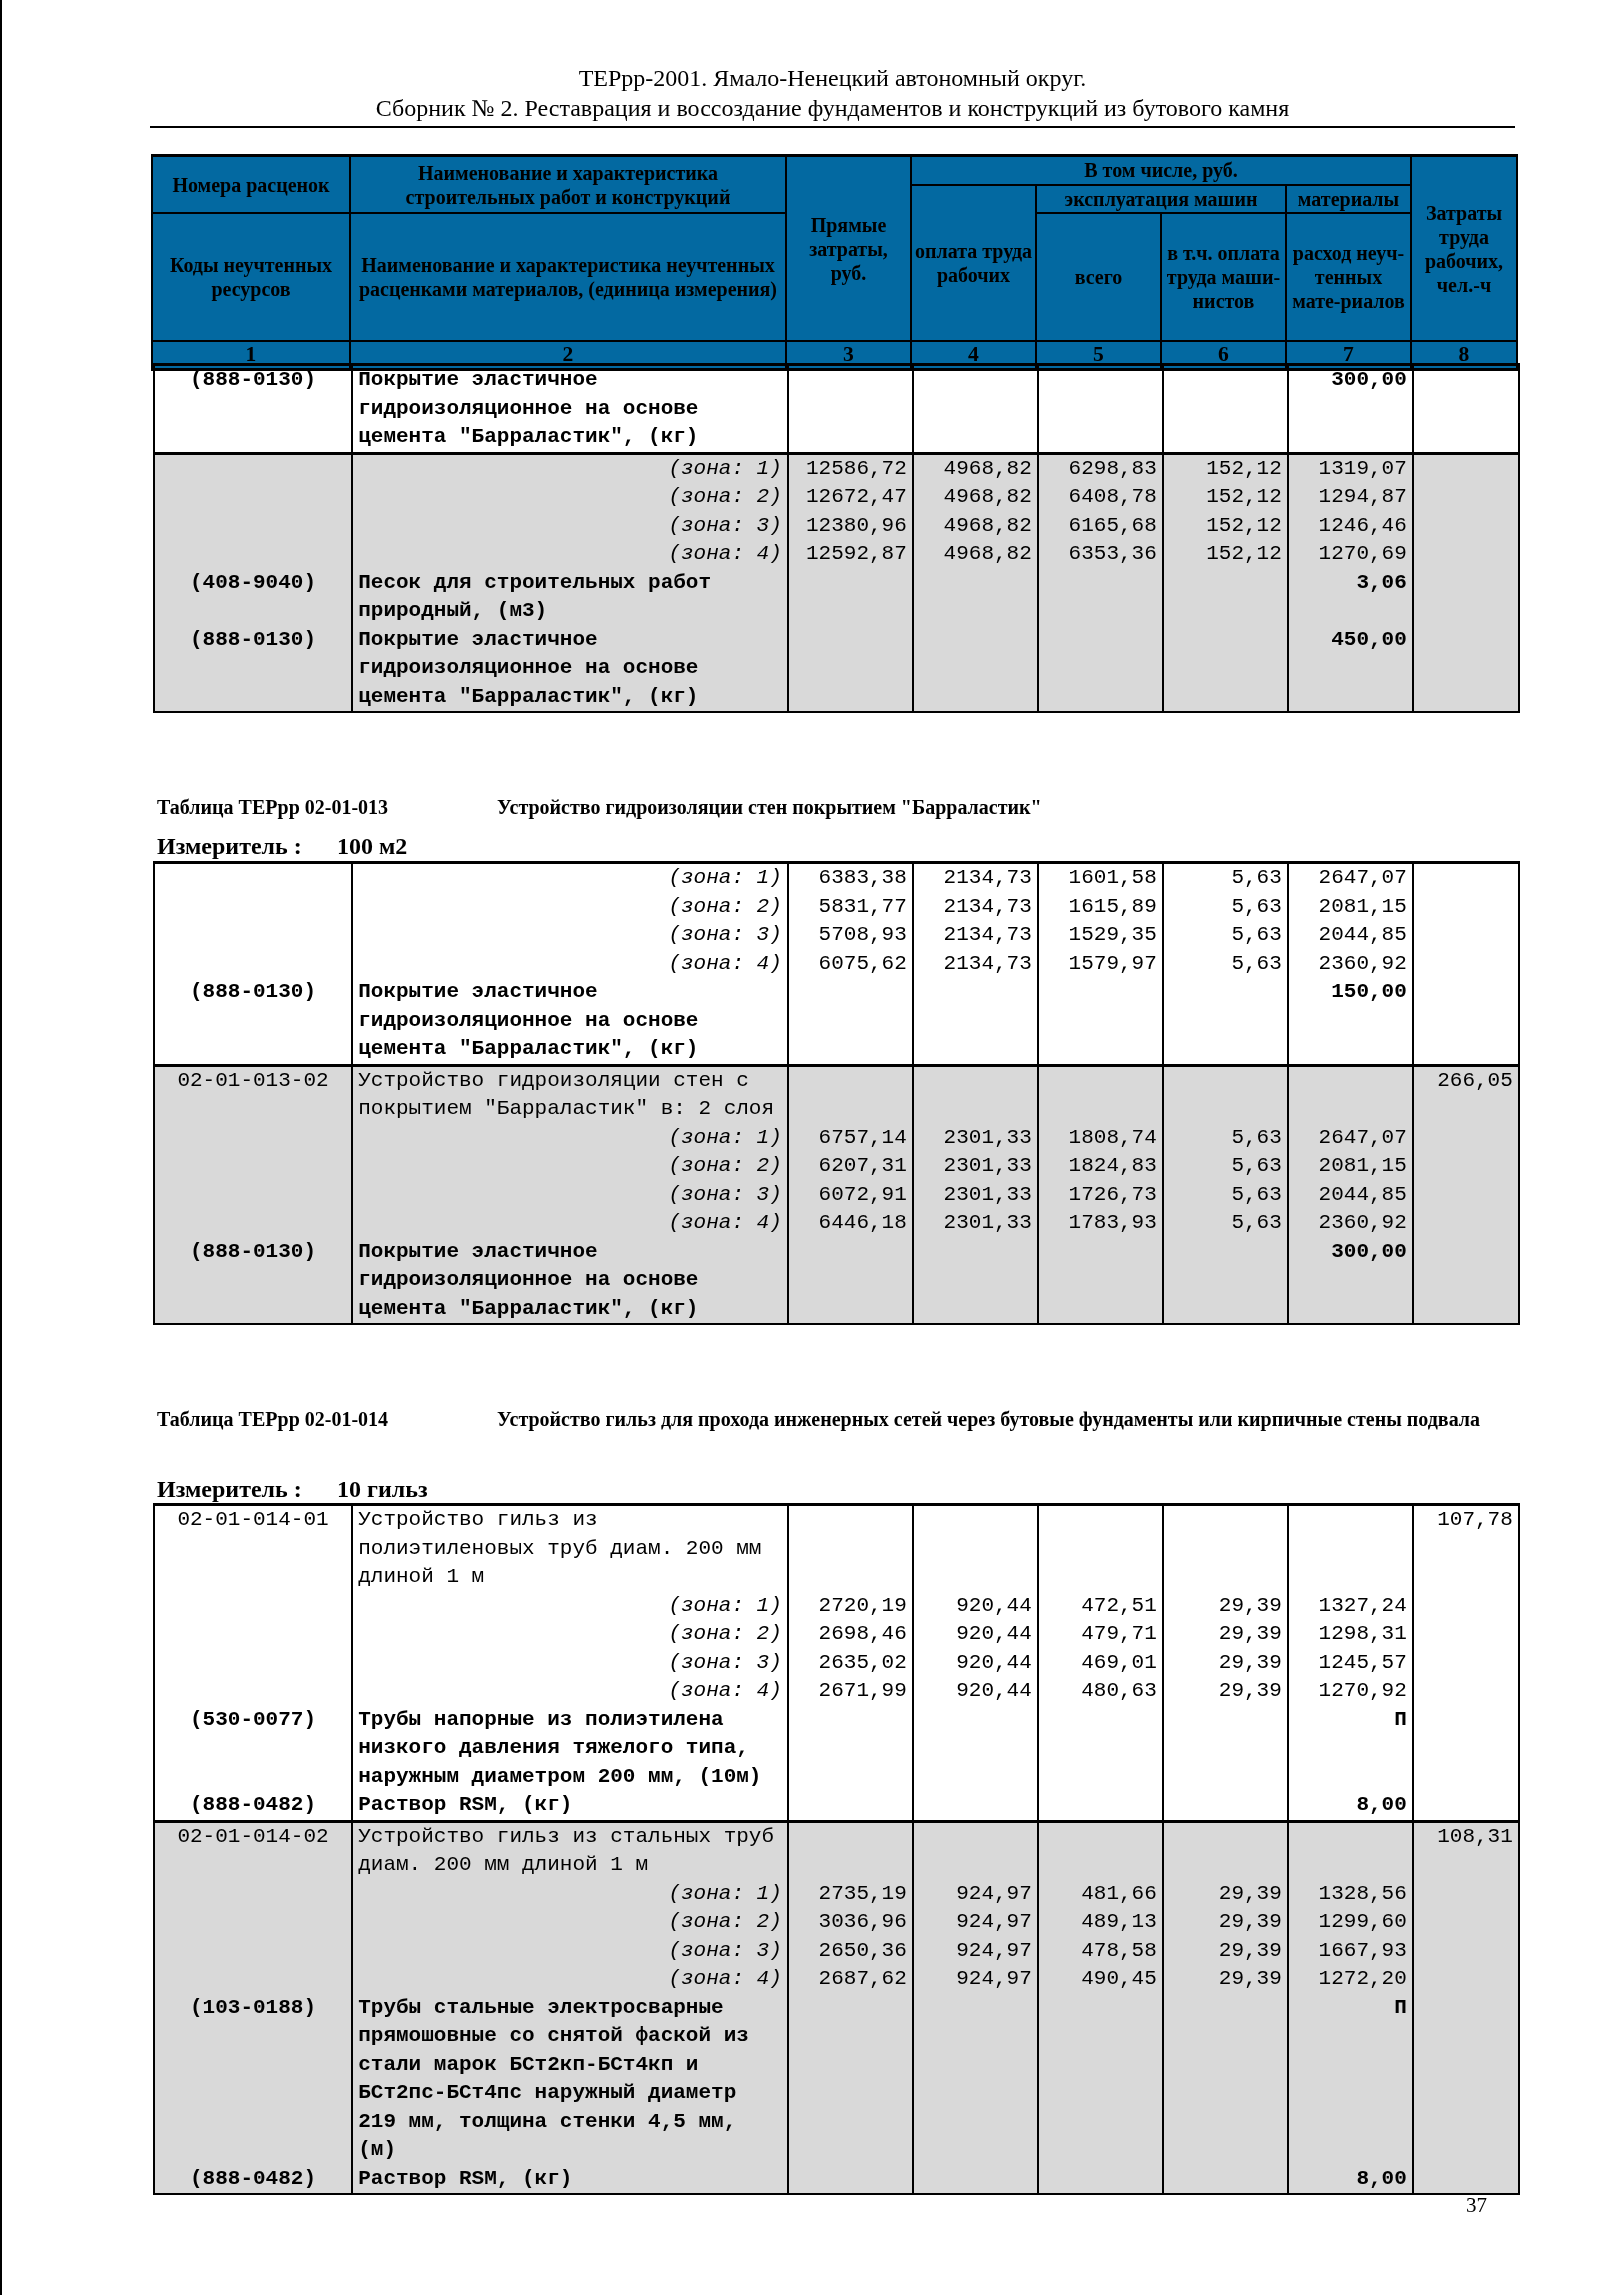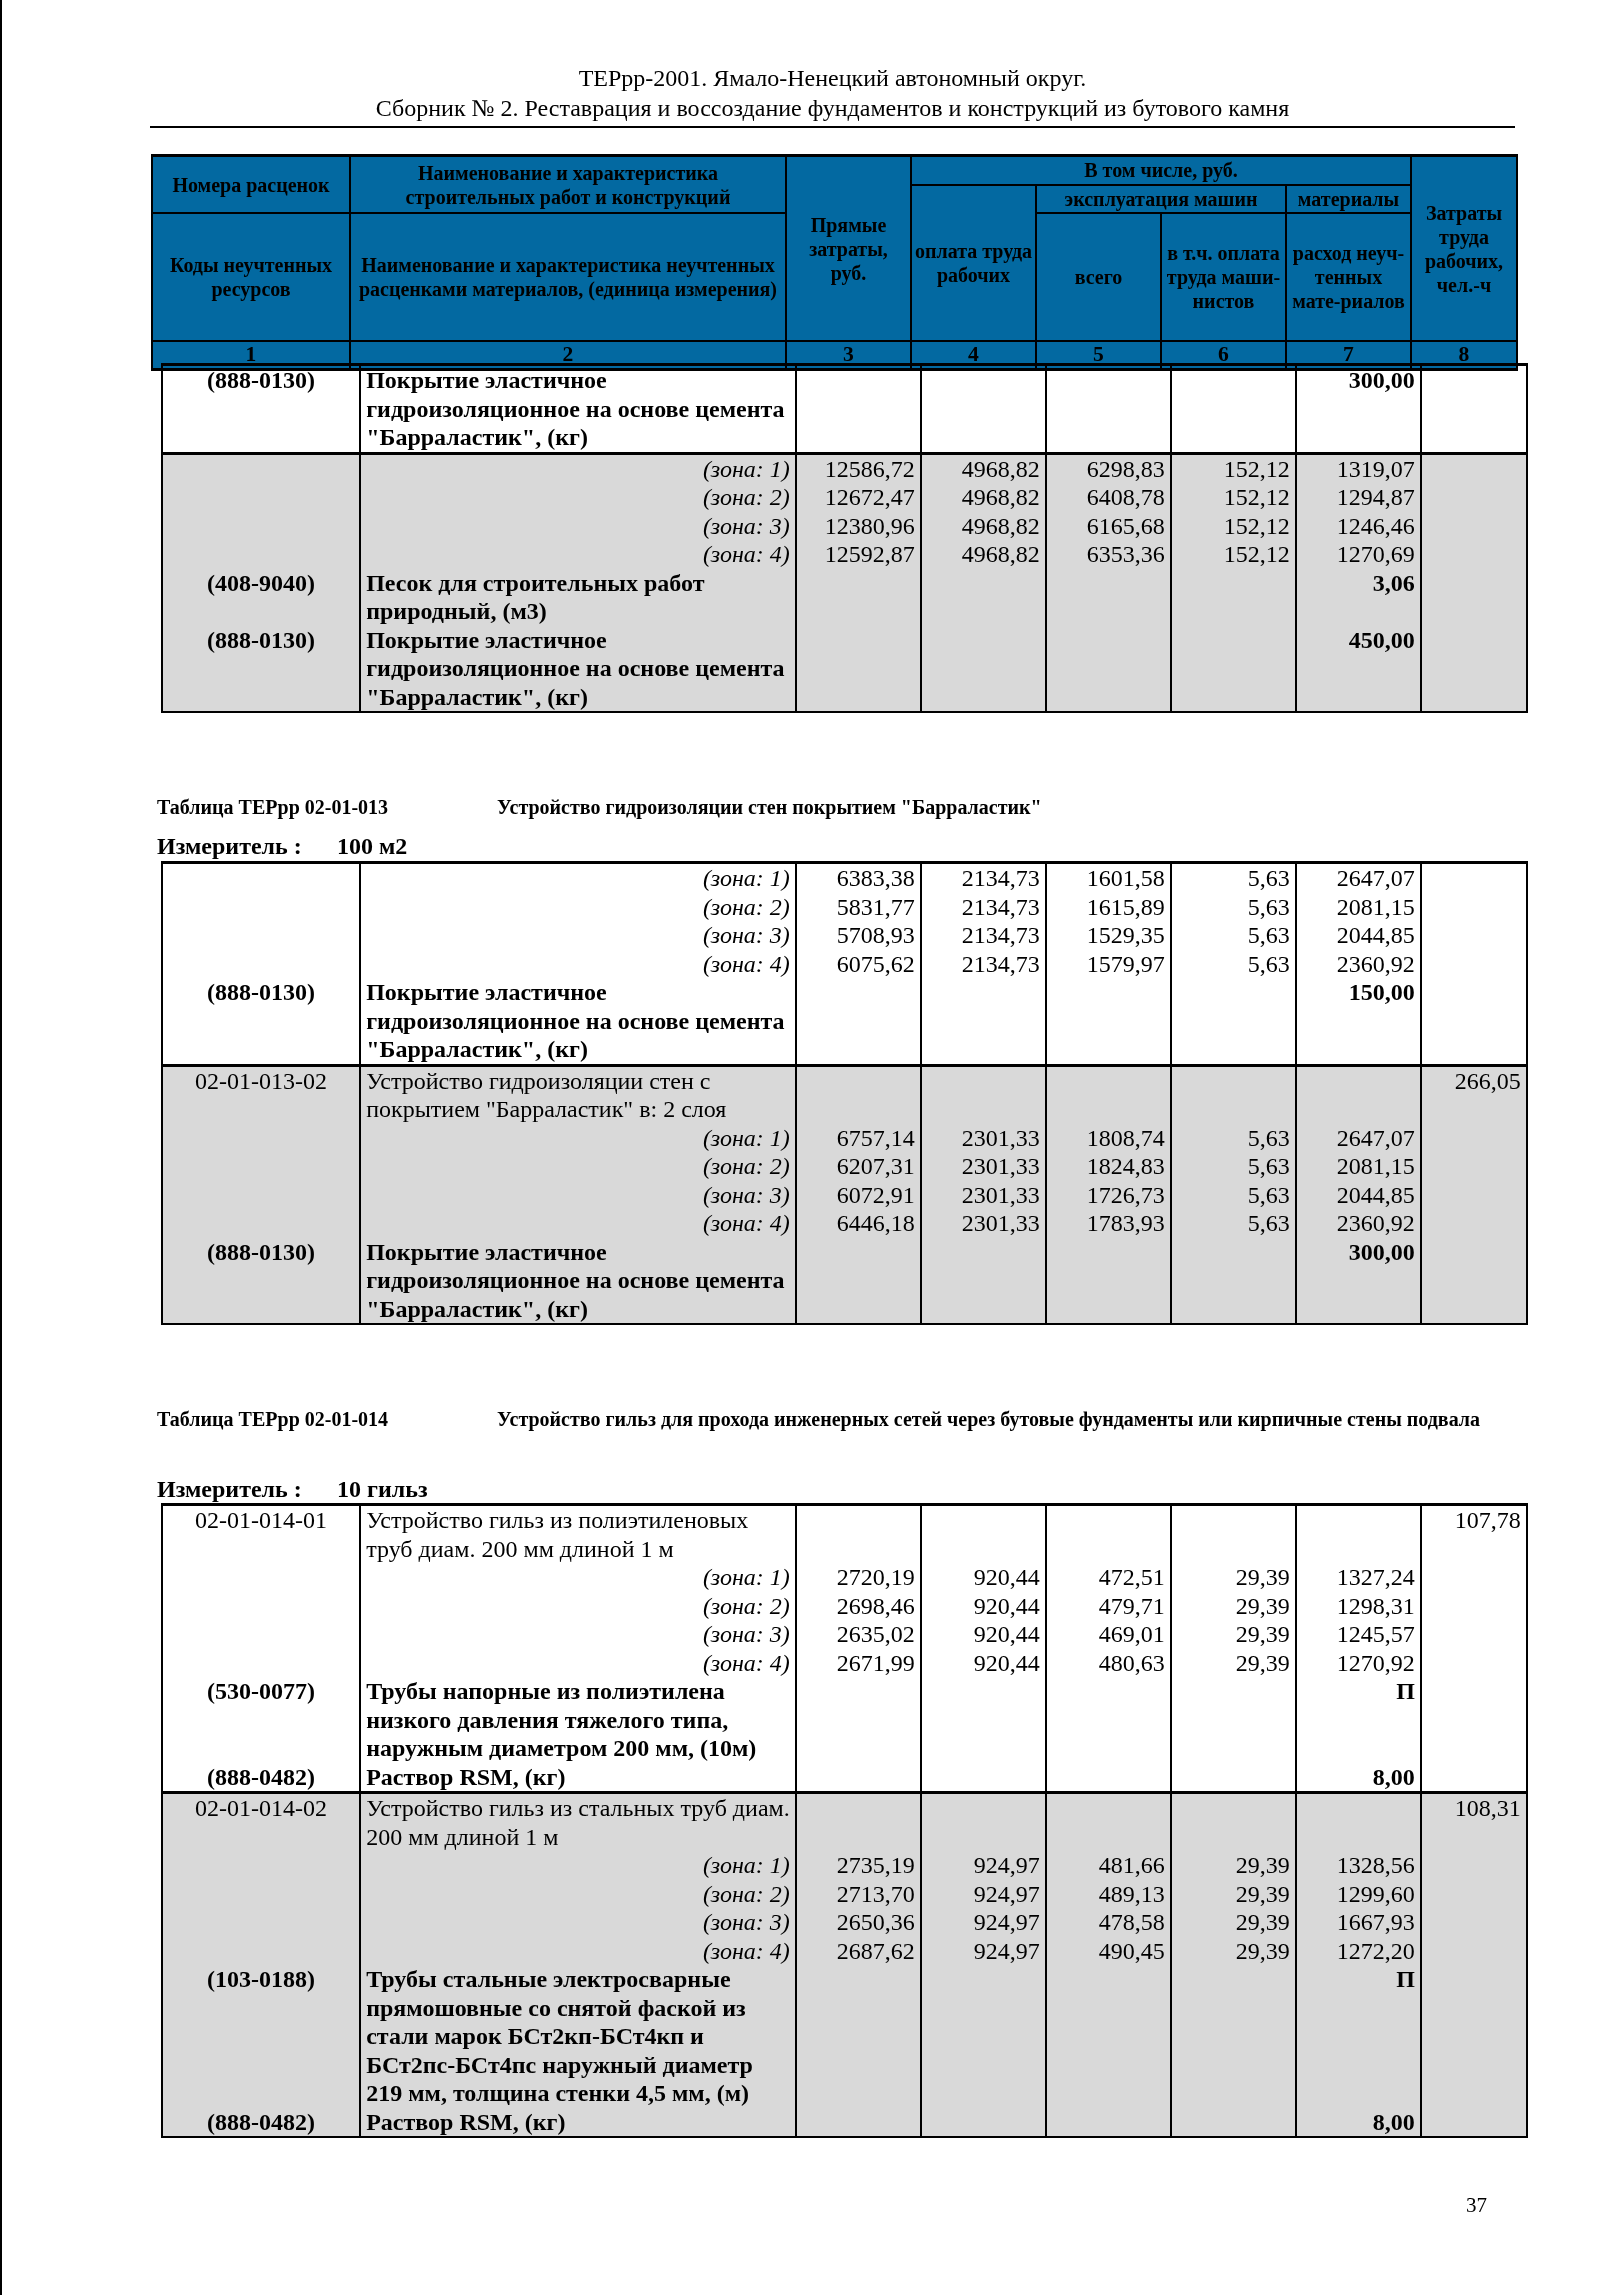--- a/index.html
+++ b/index.html
@@ -4,22 +4,22 @@
 <style>
   html, body { margin: 0; padding: 0; background: #fff; }
   body { width: 1623px; height: 2295px; position: relative; overflow: hidden;
          font-family: "Liberation Serif", "DejaVu Serif", serif; color: #000; }
   .left-edge { position: absolute; left: 0; top: 0; width: 2px; height: 2295px; background: #000; }
   .running-head { position: absolute; left: 150px; top: 63px; width: 1365px; text-align: center;
                   font-size: 24px; line-height: 30px; }
   .running-head .rule { height: 2.6px; background: #000; margin-top: 2.6px; }
   .page-num { position: absolute; left: 1466px; top: 2193px; font-size: 21px; }
 
-  table.grid { position: absolute; left: 161px; width: 1365px; border-collapse: collapse; table-layout: fixed;
-               font-size: 24px; line-height: 28.5px; }
+  table.grid { position: absolute; left: 153px; width: 1365px; border-collapse: collapse; table-layout: fixed;
+               font-size: 21px; line-height: 28.5px; font-family: Liberation Mono, monospace; }
   table.grid td { border-left: 2px solid #000; border-right: 2px solid #000; padding: 0 5.2px; vertical-align: top; }
   table.grid col.c1 { width: 198px; } table.grid col.c2 { width: 436px; }
   table.grid col.c3 { width: 125px; } table.grid col.c4 { width: 125px; }
   table.grid col.c5 { width: 125px; } table.grid col.c6 { width: 125px; }
   table.grid col.c7 { width: 125px; } table.grid col.c8 { width: 106px; }
   .outer-bottom td { border-bottom: 2px solid #000; }
   tbody.block td { border-top: 3.9px solid #000; }
   tbody.block tr + tr td { border-top: none; }
   tbody.shaded td { background: #d9d9d9; }
   .c { text-align: center; } .r { text-align: right; }
@@ -422,21 +422,21 @@
         <td class="r">2735,19</td>
         <td class="r">924,97</td>
         <td class="r">481,66</td>
         <td class="r">29,39</td>
         <td class="r">1328,56</td>
         <td></td>
       </tr>
     <tr>
         <td></td>
         <td class="zone">(зона: 2)</td>
-        <td class="r">2713,70</td>
+        <td class="r">3036,96</td>
         <td class="r">924,97</td>
         <td class="r">489,13</td>
         <td class="r">29,39</td>
         <td class="r">1299,60</td>
         <td></td>
       </tr>
     <tr>
         <td></td>
         <td class="zone">(зона: 3)</td>
         <td class="r">2650,36</td>

